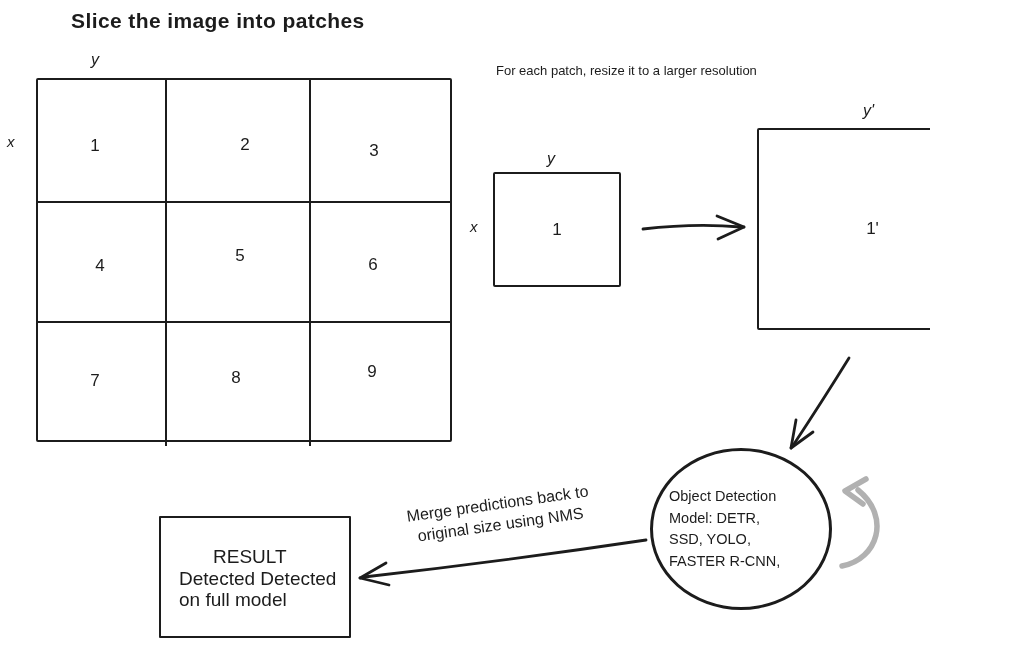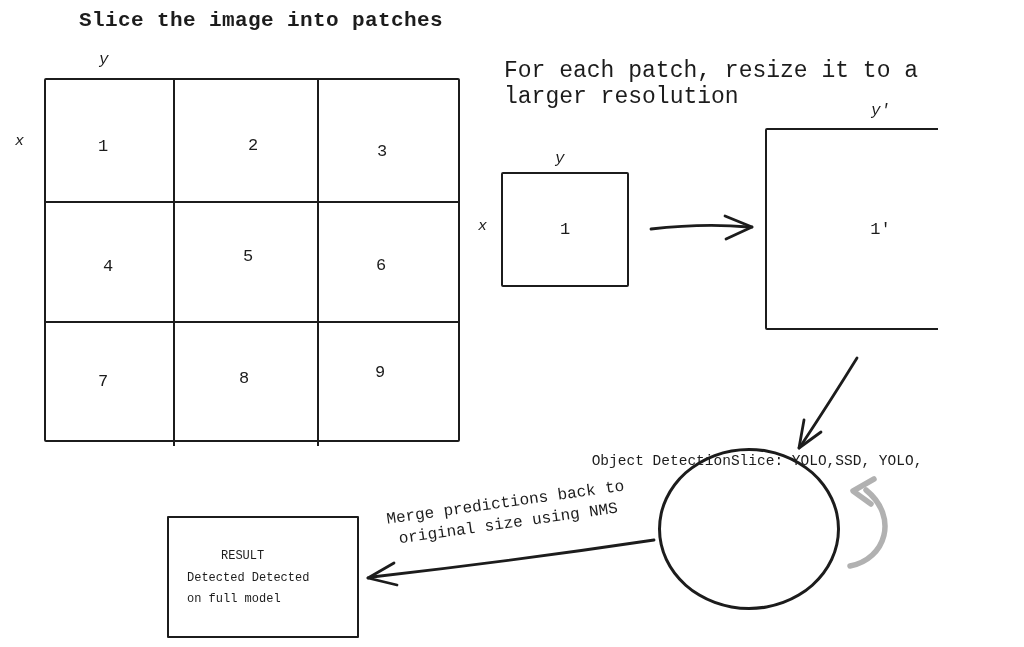--- a/index.html
+++ b/index.html
@@ -7,24 +7,23 @@
     --loop_arrow: #b1b1b1;
     --background: #ffffff;
   }
   html, body { margin: 0; padding: 0; }
   body { background: var(--background); }
   .canvas {
     position: relative;
     width: 930px;
     height: 647px;
     background: var(--background);
-    font-family: Liberation Mono, monospace;
+    font-family: Liberation Sans, sans-serif;
     color: var(--ink);
     overflow: hidden;
-    margin-left: 8px;
   }
   .arrows { position: absolute; left: 0; top: 0; width: 1024px; height: 647px; }
   .ink path { stroke: var(--ink); fill: none; stroke-width: 2.8; stroke-linecap: round; stroke-linejoin: round; }
   .gray path { stroke: var(--loop_arrow); fill: none; stroke-width: 5.5; stroke-linecap: round; stroke-linejoin: round; }
 
   .title {
     position: absolute; left: 71px; top: 9px;
     font-size: 21px; font-weight: 600; letter-spacing: 0.4px;
   }
 
@@ -48,31 +47,31 @@
     background: var(--background);
     display: flex; align-items: center; justify-content: center;
     box-sizing: border-box;
   }
   .small-box { left: 493px; top: 172px; width: 128px; height: 115px; }
   .large-box { left: 757px; top: 128px; width: 231px; height: 202px; }
   .num { font-size: 17px; font-weight: 500; }
 
   .caption {
     position: absolute; left: 496px; top: 58px;
-    font-size: 23px; font-weight: 500; line-height: 26px;
+    font-size: 13px; font-weight: 500; line-height: 26px;
   }
   .caption .indent { padding-left: 9px; }
 
   .circle {
     position: absolute; left: 650px; top: 448px;
     width: 182px; height: 162px;
     border: 3px solid var(--ink); border-radius: 50%;
     background: var(--background);
     box-sizing: border-box;
-    display: flex; flex-direction: row; justify-content: center;
+    display: flex; flex-direction: column; justify-content: center;
     padding-left: 16px;
     font-size: 14.5px; line-height: 21.5px; font-weight: 500;
     white-space: nowrap;
   }
 
   .loop-note {
     position: absolute; left: 880px; top: 486px;
     font-size: 15.5px; line-height: 21px; font-weight: 500;
   }
   .loop-note .indent-sm { padding-left: 6px; }
@@ -83,21 +82,21 @@
     transform: rotate(-8deg); transform-origin: center;
     white-space: nowrap;
   }
 
   .result-box {
     position: absolute; left: 159px; top: 516px;
     width: 192px; height: 122px;
     border: 2.5px solid var(--ink); border-radius: 1px;
     box-sizing: border-box; background: var(--background);
     padding: 28px 0 0 18px;
-    font-size: 12px; line-height: 21.5px; font-weight: 500;
+    font-size: 19px; line-height: 21.5px; font-weight: 500;
     white-space: nowrap;
   }
   .result-box .r1 { padding-left: 34px; }
 </style>
 </head>
 <body>
 
 <div class="canvas">
 
   <svg class="arrows" viewBox="0 0 1024 647" xmlns="http://www.w3.org/2000/svg">
@@ -153,22 +152,23 @@
   <span class="axis" style="left:470px;top:218px">x</span>
 
   <div class="box large-box">
     <span class="num">1'</span>
   </div>
   <span class="axis" style="left:863px;top:102px;font-size:16px">y'</span>
   <span class="axis" style="left:992px;top:208px">x'</span>
 
   <div class="circle">
     <div>Object Detection</div>
-    <div>Slice: YOLO,</div>
+    <div>Model: DETR,</div>
     <div>SSD, YOLO,</div>
+    <div>FASTER R-CNN,</div>
   </div>
 
 
   <div class="merge-note">
     <div>Merge predictions back to</div>
     <div>original size using NMS</div>
   </div>
 
   <div class="result-box">
     <div class="r1">RESULT</div>

